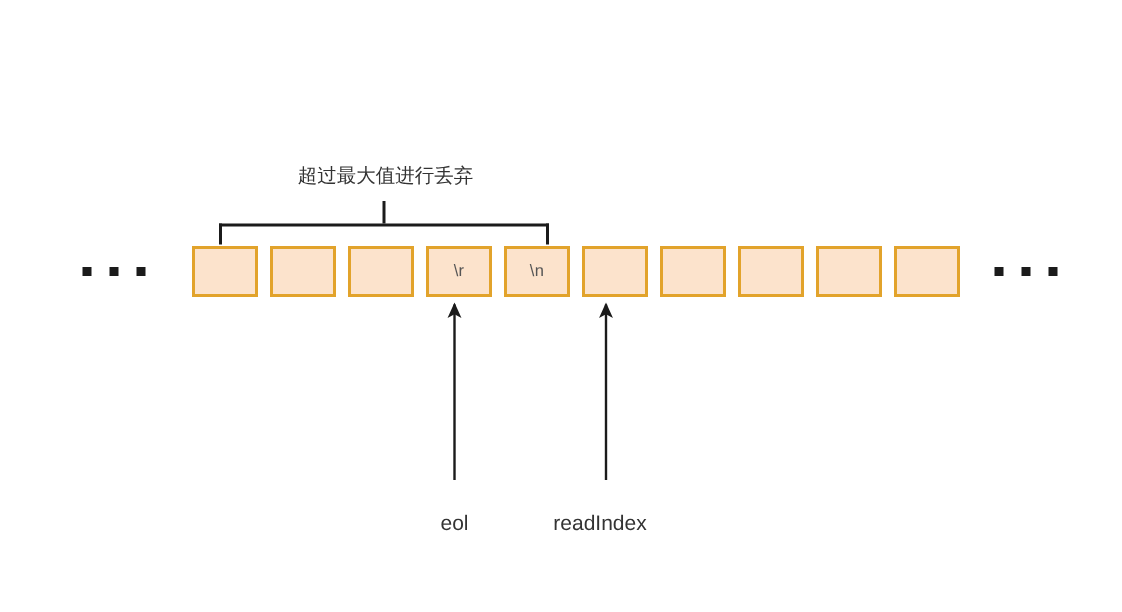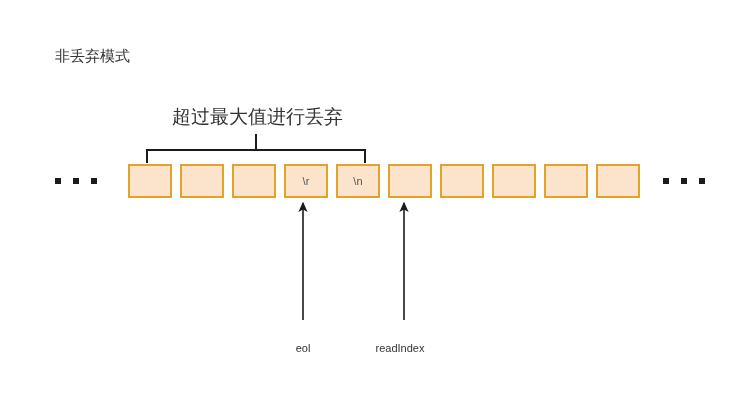--- a/index.html
+++ b/index.html
@@ -35,21 +35,21 @@
     white-space: nowrap;
   }
 
   
   #bracket-caption {
     position: absolute;
     left: 172px;
     top: 108px;
     width: 170px;
     text-align: center;
-    font-size: 19px;
+    font-size: 13px;
     line-height: 18px;
     color: #333333;
     white-space: nowrap;
   }
 
   
   #bracket-svg, #arrow-svg, #ellipsis-left-svg, #ellipsis-right-svg {
     position: absolute;
     left: 0;
     top: 0;
@@ -82,21 +82,21 @@
     font-family: "Liberation Sans", "DejaVu Sans", sans-serif;
   }
   .buffer-cell .cell-text {
     line-height: 1;
     letter-spacing: 0.2px;
   }
 
   
   .pointer-label {
     position: absolute;
-    font-size: 11px;
+    font-size: 14px;
     line-height: 16px;
     color: #333333;
     text-align: center;
     white-space: nowrap;
     transform: translateX(-50%);
   }
   #pointer-label-eol { left: 303px; top: 340px; }
   #pointer-label-readindex { left: 400px; top: 340px; }
 
   
@@ -113,21 +113,20 @@
     background: #1b1b1b;
   }
   #ellipsis-left  { left: 55px;  top: 178px; }
   #ellipsis-right { left: 663px; top: 178px; }
 </style>
 </head>
 <body>
 
 <div id="diagram-canvas">
 
-  <div id="diagram-title">非丢弃模式</div>
 
   <div id="bracket-caption">超过最大值进行丢弃</div>
 
   <svg id="bracket-svg" viewBox="0 0 748 408" xmlns="http://www.w3.org/2000/svg">
 
     <line x1="256" y1="134" x2="256" y2="149" stroke="#1b1b1b" stroke-width="2"></line>
 
     <line x1="146" y1="150" x2="366" y2="150" stroke="#1b1b1b" stroke-width="2"></line>
 
     <line x1="147" y1="149" x2="147" y2="163" stroke="#1b1b1b" stroke-width="2"></line>

